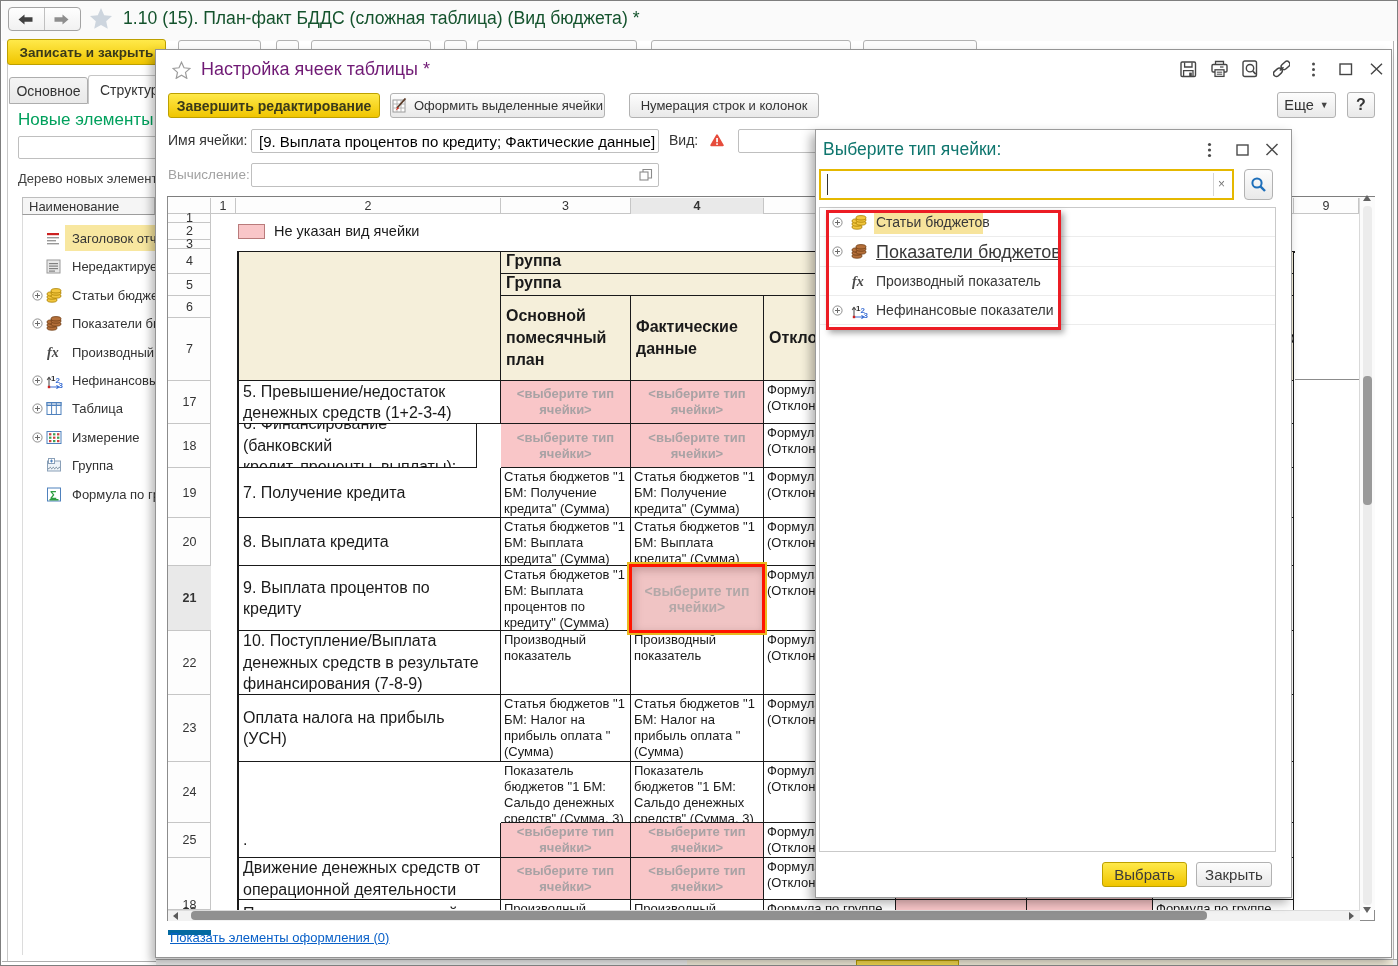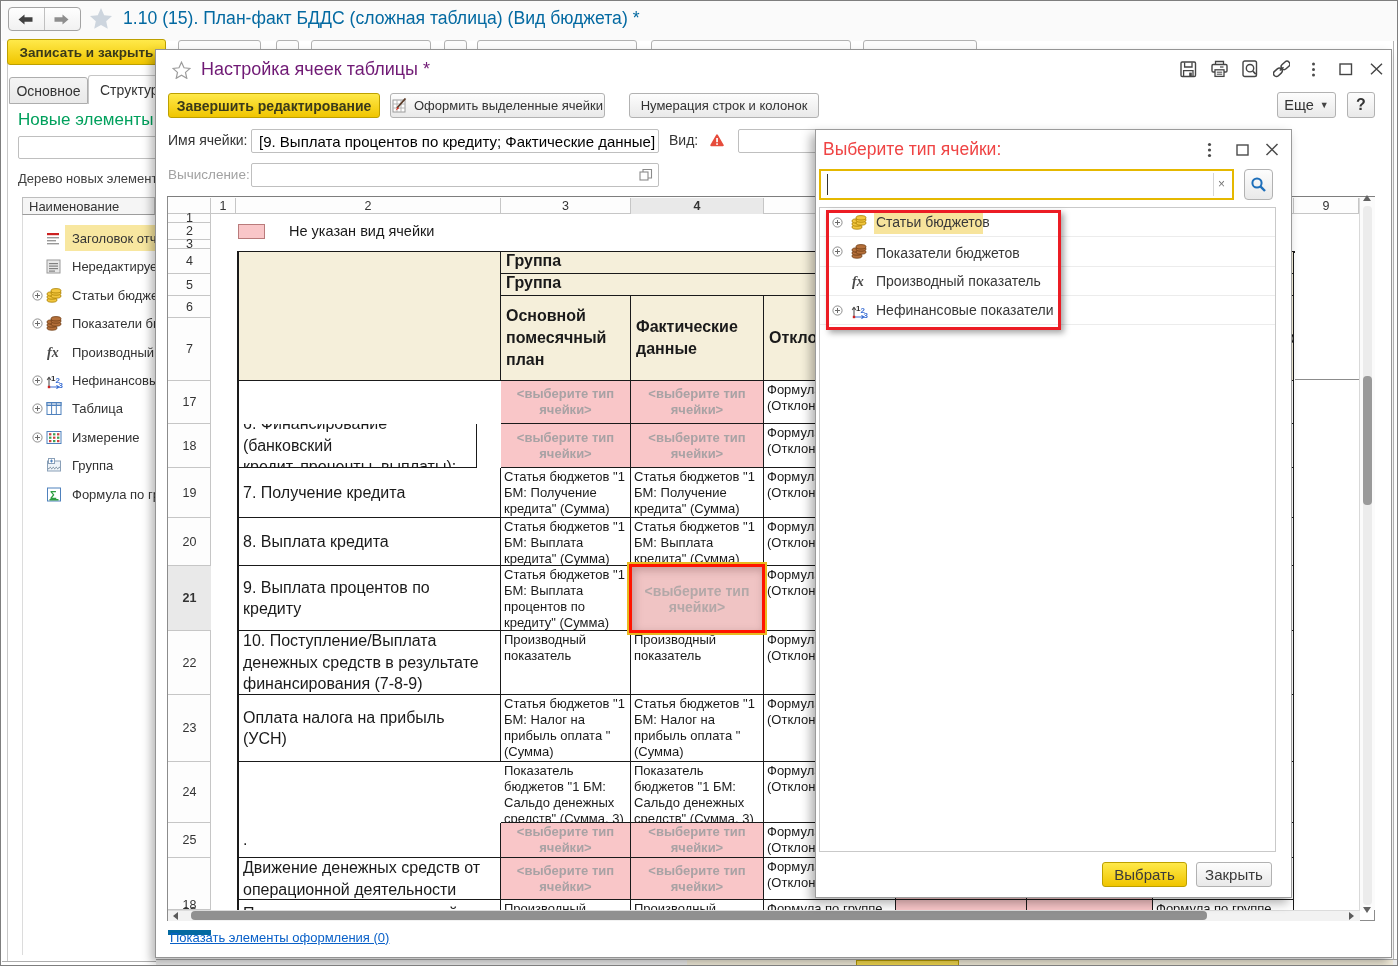--- a/index.html
+++ b/index.html
@@ -22,21 +22,21 @@
 <div class="a" style="left:43px;top:7px;width:1px;height:22px;background:#c0c0c0;"></div>
 <svg class="a" style="left:17px;top:13px" width="15" height="11">
     <path d="M0.5 5.5 L6.5 0.5 V3.2 H14.5 V7.8 H6.5 V10.5 Z" fill="#414141"></path>
   </svg>
 <svg class="a" style="left:53px;top:13px" width="15" height="11">
     <path d="M14.5 5.5 L8.5 0.5 V3.2 H0.5 V7.8 H8.5 V10.5 Z" fill="#8e8e8e"></path>
   </svg>
 <svg class="a" style="left:88px;top:6px" width="24" height="23">
     <path d="M12 1 L15.2 8.2 L23 9 L17.2 14.2 L18.8 21.8 L12 17.9 L5.2 21.8 L6.8 14.2 L1 9 L8.8 8.2 Z" fill="#cdd5de"></path>
   </svg>
-<div class="a" style="left:122px;top:7px;font-size:17.6px;color:#0369a1;white-space:nowrap;">1.10 (15). План-факт БДДС (сложная таблица) (Вид бюджета) *</div>
+<div class="a" style="left:122px;top:7px;font-size:17.6px;color:#14532d;white-space:nowrap;">1.10 (15). План-факт БДДС (сложная таблица) (Вид бюджета) *</div>
 <div class="a" style="left:6px;top:40px;width:1px;height:921px;background:#c9c9c9;"></div>
 <div class="a" style="left:1px;top:960px;width:1396px;height:1px;background:#adadad;"></div>
 <div class="ybtn" style="left:6px;top:38px;width:159px;height:26px;font-size:13.5px;">Записать и закрыть</div>
 <div class="a" style="left:177px;top:39px;width:83px;height:14px;border:1px solid #b2b2b2;border-radius:3px 3px 0 0;background:#fcfcfc;"></div>
 <div class="a" style="left:275px;top:39px;width:23px;height:14px;border:1px solid #b2b2b2;border-radius:3px 3px 0 0;background:#fcfcfc;"></div>
 <div class="a" style="left:310px;top:39px;width:120px;height:14px;border:1px solid #b2b2b2;border-radius:3px 3px 0 0;background:#fcfcfc;"></div>
 <div class="a" style="left:443px;top:39px;width:23px;height:14px;border:1px solid #b2b2b2;border-radius:3px 3px 0 0;background:#fcfcfc;"></div>
 <div class="a" style="left:476px;top:39px;width:160px;height:14px;border:1px solid #b2b2b2;border-radius:3px 3px 0 0;background:#fcfcfc;"></div>
 <div class="a" style="left:650px;top:39px;width:200px;height:14px;border:1px solid #b2b2b2;border-radius:3px 3px 0 0;background:#fcfcfc;"></div>
 <div class="a" style="left:862px;top:39px;width:114px;height:14px;border:1px solid #b2b2b2;border-radius:3px 3px 0 0;background:#fcfcfc;"></div>
@@ -248,32 +248,33 @@
 <div class="hnum" style="left:167px;top:517px;width:43px;height:48px;background:transparent;font-weight:normal;border-bottom:1px solid #c6c6c6;overflow:visible;">20</div>
 <div class="hnum" style="left:167px;top:565px;width:43px;height:65px;background:#e9e9e9;font-weight:bold;border-bottom:1px solid #c6c6c6;overflow:visible;">21</div>
 <div class="hnum" style="left:167px;top:630px;width:43px;height:64px;background:transparent;font-weight:normal;border-bottom:1px solid #c6c6c6;overflow:visible;">22</div>
 <div class="hnum" style="left:167px;top:694px;width:43px;height:67px;background:transparent;font-weight:normal;border-bottom:1px solid #c6c6c6;overflow:visible;">23</div>
 <div class="hnum" style="left:167px;top:761px;width:43px;height:61px;background:transparent;font-weight:normal;border-bottom:1px solid #c6c6c6;overflow:visible;">24</div>
 <div class="hnum" style="left:167px;top:822px;width:43px;height:35px;background:transparent;font-weight:normal;border-bottom:1px solid #c6c6c6;overflow:visible;">25</div>
 <div class="hnum" style="left:167px;top:892px;width:43px;height:42px;background:transparent;font-weight:normal;border-bottom:5px solid #0369a1;overflow:visible;">26</div>
 <div class="hnum" style="left:167px;top:899px;width:43px;height:10px;background:transparent;font-weight:normal;border-bottom:1px solid #c6c6c6;overflow:visible;">18</div>
 <div class="a" style="left:211px;top:213px;width:1147px;height:696px;overflow:hidden;background:#fff;">
 <div class="a" style="left:26px;top:10px;width:27px;height:15px;background:#f9c6c8;border:1px solid #b97b7b;"></div>
-<div class="a" style="left:62px;top:9px;font-size:14.5px;color:#1a1a1a;margin-left:15px;">Не указан вид ячейки</div>
+<div class="a" style="left:62px;top:9px;font-size:14.5px;color:#1a1a1a;">Не указан вид ячейки</div>
 <div class="a" style="left:25px;top:37px;width:1058px;height:2px;background:#1a1a1a;"></div>
 <div class="a" style="left:25px;top:37px;width:2px;height:660px;background:#1a1a1a;"></div>
 <div class="cell beige a" style="left:27px;top:38px;width:262px;height:129px;"></div>
 <div class="cell beige a" style="left:289px;top:38px;width:793px;height:22px;padding:1px 5px;">Группа</div>
 <div class="cell beige a" style="left:289px;top:60px;width:793px;height:22px;padding:1px 5px;">Группа</div>
 <div class="cell beige a" style="left:289px;top:82px;width:130px;height:85px;line-height:22px;display:flex;align-items:center;padding:2px 5px;">Основной помесячный план</div>
 <div class="cell beige a" style="left:419px;top:82px;width:133px;height:85px;line-height:22px;display:flex;align-items:center;padding:2px 5px;">Фактические данные</div>
 <div class="cell beige a" style="left:552px;top:82px;width:132px;height:85px;line-height:22px;display:flex;align-items:center;padding:2px 5px;white-space:nowrap;">Отклонение основного помес</div>
 <div class="cell beige a" style="left:684px;top:82px;width:131px;height:85px;line-height:22px;display:flex;align-items:center;padding:2px 5px;white-space:nowrap;">Основной помесячный план</div>
 <div class="cell beige a" style="left:815px;top:82px;width:126px;height:85px;line-height:22px;display:flex;align-items:center;padding:2px 5px;white-space:nowrap;">Фактические данные</div>
 <div class="cell beige a" style="left:941px;top:82px;width:141px;height:85px;line-height:22px;display:flex;align-items:center;padding:2px 5px;white-space:nowrap;">Отклонение основного</div>
+<div class="cell big a" style="left:27px;top:167px;width:262px;height:43px;">5. Превышение/недостаток<br>денежных средств (1+2-3-4)</div>
 <div class="cell pinkc a" style="left:289px;top:167px;width:130px;height:43px;">
       <span>&lt;выберите тип<br>ячейки&gt;</span>
     </div>
 <div class="cell pinkc a" style="left:419px;top:167px;width:133px;height:43px;">
       <span>&lt;выберите тип<br>ячейки&gt;</span>
     </div>
 <div class="cell a" style="left:552px;top:167px;width:132px;height:43px;">Формула по группе<br>(Отклонение)</div>
 <div class="cell pinkc a" style="left:684px;top:167px;width:131px;height:43px;">
       <span>&lt;выберите тип<br>ячейки&gt;</span>
     </div>
@@ -410,21 +411,21 @@
 <div class="a" style="left:1362px;top:205px;width:9px;height:699px;background:#ececec;border-radius:4px;"></div>
 <div class="a" style="left:1362px;top:375px;width:9px;height:129px;background:#9a9a9a;border-radius:4px;"></div>
 <div class="a" style="left:1362px;top:194px;width:0;height:0;border-left:4.5px solid transparent;border-right:4.5px solid transparent;border-bottom:6px solid #636363;"></div>
 <div class="a" style="left:1362px;top:906px;width:0;height:0;border-left:4.5px solid transparent;border-right:4.5px solid transparent;border-top:6px solid #636363;"></div>
 <div class="a" style="left:167px;top:909px;width:1192px;height:11px;background:#f2f2f2;border-top:1px solid #dcdcdc;"></div>
 <div class="a" style="left:172px;top:911px;width:0;height:0;border-top:4.5px solid transparent;border-bottom:4.5px solid transparent;border-right:5.5px solid #5a5a5a;"></div>
 <div class="a" style="left:1348px;top:911px;width:0;height:0;border-top:4.5px solid transparent;border-bottom:4.5px solid transparent;border-left:5.5px solid #5a5a5a;"></div>
 <div class="a" style="left:190px;top:910px;width:1016px;height:9px;background:#909090;border-radius:4px;"></div>
 <div class="a" style="left:169px;top:929px;font-size:13px;color:#0960c8;text-decoration:underline;">Показать элементы оформления (0)</div>
 <div class="a" style="left:814px;top:128px;width:477px;height:769px;background:#fff;border:1px solid #9b9b9b;box-shadow:-4px 5px 10px rgba(0,0,0,0.32);"></div>
-<div class="a" style="left:822px;top:138px;font-size:17.5px;color:#ef4444;white-space:nowrap;">Выберите тип ячейки:</div>
+<div class="a" style="left:822px;top:138px;font-size:17.5px;color:#0f766e;white-space:nowrap;">Выберите тип ячейки:</div>
 <svg class="a" style="left:1205px;top:141px" width="7" height="16">
     <circle cx="3.5" cy="2.5" r="1.6" fill="#4b4b4b"></circle>
     <circle cx="3.5" cy="8" r="1.6" fill="#4b4b4b"></circle>
     <circle cx="3.5" cy="13.5" r="1.6" fill="#4b4b4b"></circle>
   </svg>
 <svg class="a" style="left:1235px;top:143px" width="13" height="12">
     <rect x="1" y="1" width="11" height="10" fill="none" stroke="#4b4b4b" stroke-width="1.4"></rect>
   </svg>
 <svg class="a" style="left:1264px;top:142px" width="14" height="13">
     <path d="M1.5 1 L12.5 12 M12.5 1 L1.5 12" stroke="#4b4b4b" stroke-width="1.5"></path>
@@ -460,21 +461,21 @@
     <path d="M3 5.5 h5 M5.5 3 v5" stroke="#6a6a6a" stroke-width="1"></path>
   </svg>
 <div class="a" style="left:850px;top:243px;"><svg width="16" height="15">
       <ellipse cx="6" cy="12" rx="5" ry="2.2" fill="#b5703a" stroke="#6e3c14" stroke-width="0.8"></ellipse>
       <ellipse cx="6" cy="9" rx="5" ry="2.2" fill="#b5703a" stroke="#6e3c14" stroke-width="0.8"></ellipse>
       <ellipse cx="6" cy="6" rx="5" ry="2.2" fill="#b5703a" stroke="#6e3c14" stroke-width="0.8"></ellipse>
       <ellipse cx="10" cy="8" rx="5" ry="2.2" fill="#b5703a" stroke="#6e3c14" stroke-width="0.8"></ellipse>
       <ellipse cx="10" cy="5" rx="5" ry="2.2" fill="#b5703a" stroke="#6e3c14" stroke-width="0.8"></ellipse>
       <ellipse cx="10" cy="2.8" rx="5" ry="2.2" fill="#b5703a" stroke="#6e3c14" stroke-width="0.8"></ellipse>
     </svg></div>
-<div class="a" style="left:875px;top:235px;height:33px;display:flex;align-items:center;font-size:14px;color:#383838;white-space:nowrap;">Показатели бюджетов</div>
+<div class="a" style="left:875px;top:235px;height:33px;display:flex;align-items:center;font-size:18px;color:#383838;white-space:nowrap;text-decoration:underline;">Показатели бюджетов</div>
 <div class="a" style="left:819px;top:265px;width:455px;height:1px;background:#ececec;"></div>
 <div class="a" style="left:850px;top:273px;"><svg width="16" height="15">
       <text x="1" y="12" font-family="Liberation Serif,serif" font-style="italic" font-weight="bold" font-size="14" fill="#4a4a4a">fx</text>
     </svg></div>
 <div class="a" style="left:875px;top:265px;height:29px;display:flex;align-items:center;font-size:14px;color:#383838;white-space:nowrap;">Производный показатель</div>
 <div class="a" style="left:819px;top:294px;width:455px;height:1px;background:#ececec;"></div>
 <svg class="a" style="left:831px;top:303.90000000000003px" width="11" height="11">
     <circle cx="5.5" cy="5.5" r="4.6" fill="#fdfdfd" stroke="#8e8e8e"></circle>
     <path d="M3 5.5 h5 M5.5 3 v5" stroke="#6a6a6a" stroke-width="1"></path>
   </svg>

